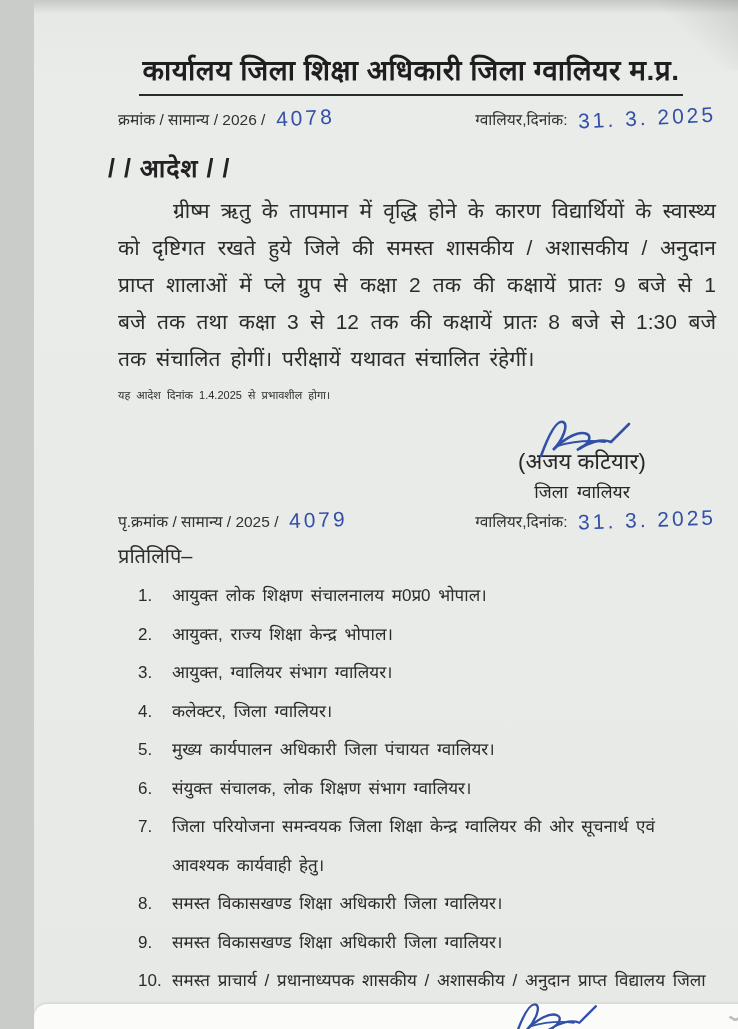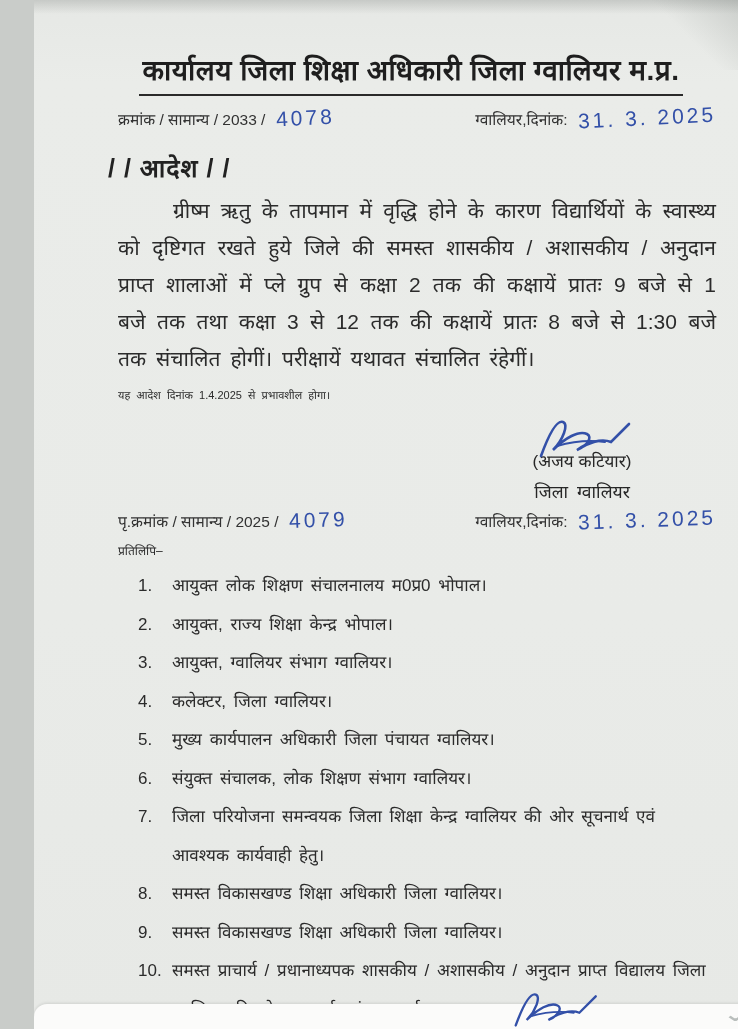--- a/index.html
+++ b/index.html
@@ -39,24 +39,24 @@
   }
 
   .body-para{
     margin:6px 0 0 0;font-size:21px;line-height:37px;text-align:justify;
     text-indent:55px;color:#2b2b2b;word-spacing:4px;
   }
   .plain-line{font-size:11px;line-height:37px;color:#2b2b2b;word-spacing:3px;}
 
   .sig-block{width:240px;margin:2px 14px 0 auto;text-align:center;line-height:31px;font-size:17.5px;color:#262626;}
   .sig-scribble{display:block;margin:0 auto -16px auto;position:relative;z-index:1;}
-  .sig-name{font-size:17px;}
+  .sig-name{font-size:22px;}
   .sig-line{font-size:17.5px;word-spacing:4px;}
 
-  .copy-label{font-size:12px;margin-top:10px;color:#2e2e2e;}
+  .copy-label{font-size:20px;margin-top:10px;color:#2e2e2e;}
 
   .copy-list{margin:8px 0 0 20px;padding:0;}
   .copy-item{display:flex;font-size:17px;line-height:38.5px;color:#2b2b2b;word-spacing:3px;padding-right:10px;}
   .copy-item .num{flex:0 0 34px;text-align:left;}
   .copy-item .txt{flex:1;}
 
   .sig-block2{width:230px;margin:-40px 48px 0 auto;text-align:center;line-height:31px;font-size:17.5px;color:#262626;position:relative;}
 
   .bottom-bar{
     position:absolute;left:0;right:0;bottom:0;height:25px;
@@ -76,21 +76,21 @@
   <div class="corner-shade"></div>
 
   <div class="doc">
 
     <div class="title-wrap">
       <span class="office-title">कार्यालय जिला शिक्षा अधिकारी जिला ग्वालियर म.प्र.</span>
     </div>
 
     <div class="ref-row">
       <span>
-        <span>क्रमांक / सामान्य / 2033 /</span>
+        <span>क्रमांक / सामान्य / 2026 /</span>
         <span class="hand">4078</span>
       </span>
       <span>
         <span>ग्वालियर,दिनांक:</span>
         <span class="hand">31. 3. 2025</span>
       </span>
     </div>
 
     <div class="order-heading">/ / आदेश / /</div>
 

